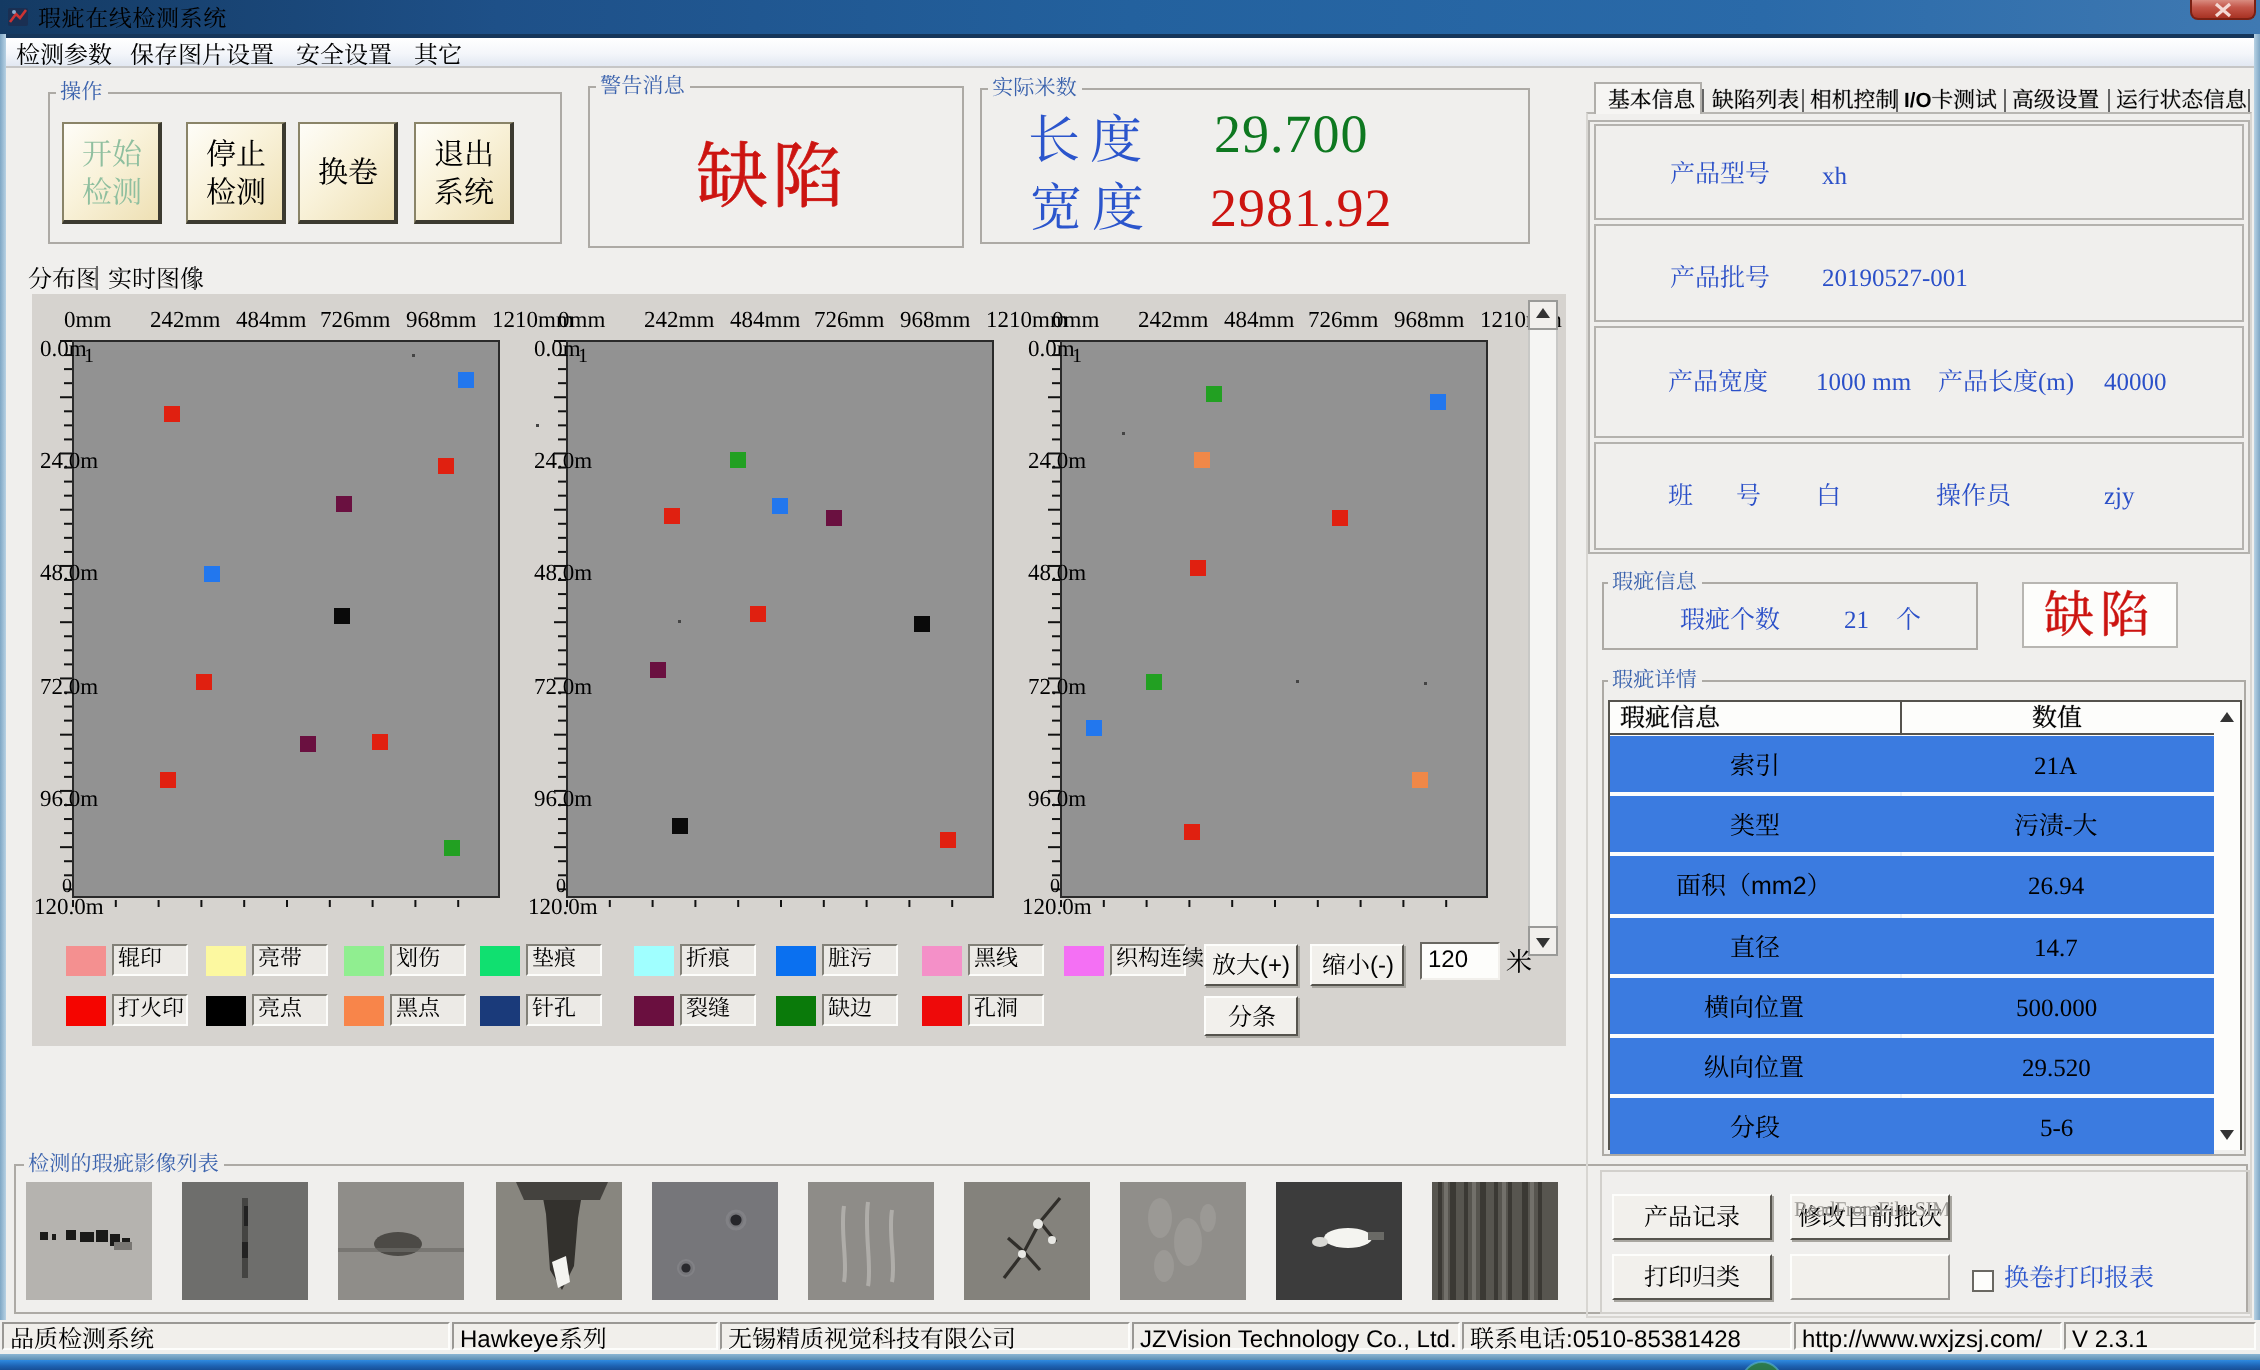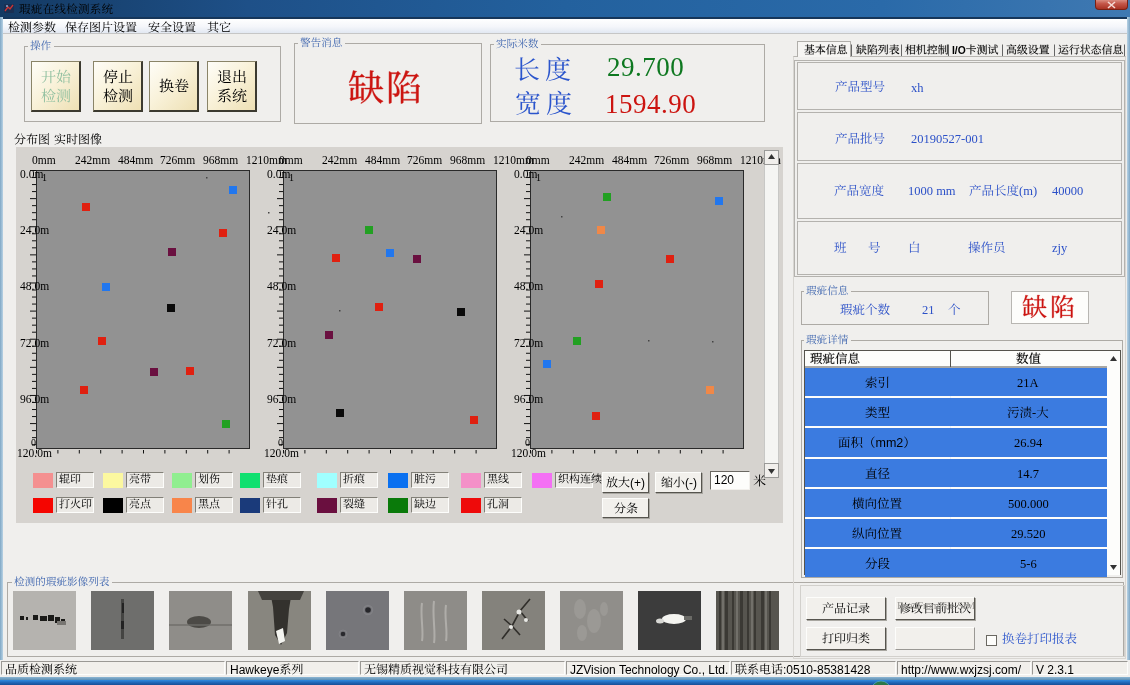--- a/index.html
+++ b/index.html
@@ -271,21 +271,21 @@
     </svg>
 <svg style="position:absolute;left:514.0px;top:56.0px;overflow:visible" width="64" height="31" fill="#2b55cc">
       <use href="#u957F" transform="translate(0.0,0) scale(0.02600)"></use>
       <use href="#u5EA6" transform="translate(31.0,0) scale(0.02600)"></use>
     </svg>
 <svg style="position:absolute;left:515.0px;top:90.0px;overflow:visible" width="64" height="31" fill="#2b55cc">
       <use href="#u5BBD" transform="translate(0.0,0) scale(0.02600)"></use>
       <use href="#u5EA6" transform="translate(31.0,0) scale(0.02600)"></use>
     </svg>
 <div style="position:absolute;left:607px;top:52px;width:110px;height:30px;font:27px 'Liberation Serif';color:#0e7820;letter-spacing:0.5px">29.700</div>
-<div style="position:absolute;left:605px;top:89px;width:120px;height:30px;font:27px 'Liberation Serif';color:#cc1410;letter-spacing:0.5px">1594.90</div>
+<div style="position:absolute;left:605px;top:89px;width:120px;height:30px;font:27px 'Liberation Serif';color:#cc1410;letter-spacing:0.5px">2981.92</div>
 <svg style="position:absolute;left:14.0px;top:133.0px;overflow:visible" width="38" height="14" fill="#000">
       <use href="#u5206" transform="translate(0.0,0) scale(0.01200)"></use>
       <use href="#u5E03" transform="translate(12.0,0) scale(0.01200)"></use>
       <use href="#u56FE" transform="translate(24.0,0) scale(0.01200)"></use>
     </svg>
 <svg style="position:absolute;left:54.0px;top:133.0px;overflow:visible" width="50" height="14" fill="#000">
       <use href="#u5B9E" transform="translate(0.0,0) scale(0.01200)"></use>
       <use href="#u65F6" transform="translate(12.0,0) scale(0.01200)"></use>
       <use href="#u56FE" transform="translate(24.0,0) scale(0.01200)"></use>
       <use href="#u50CF" transform="translate(36.0,0) scale(0.01200)"></use>

